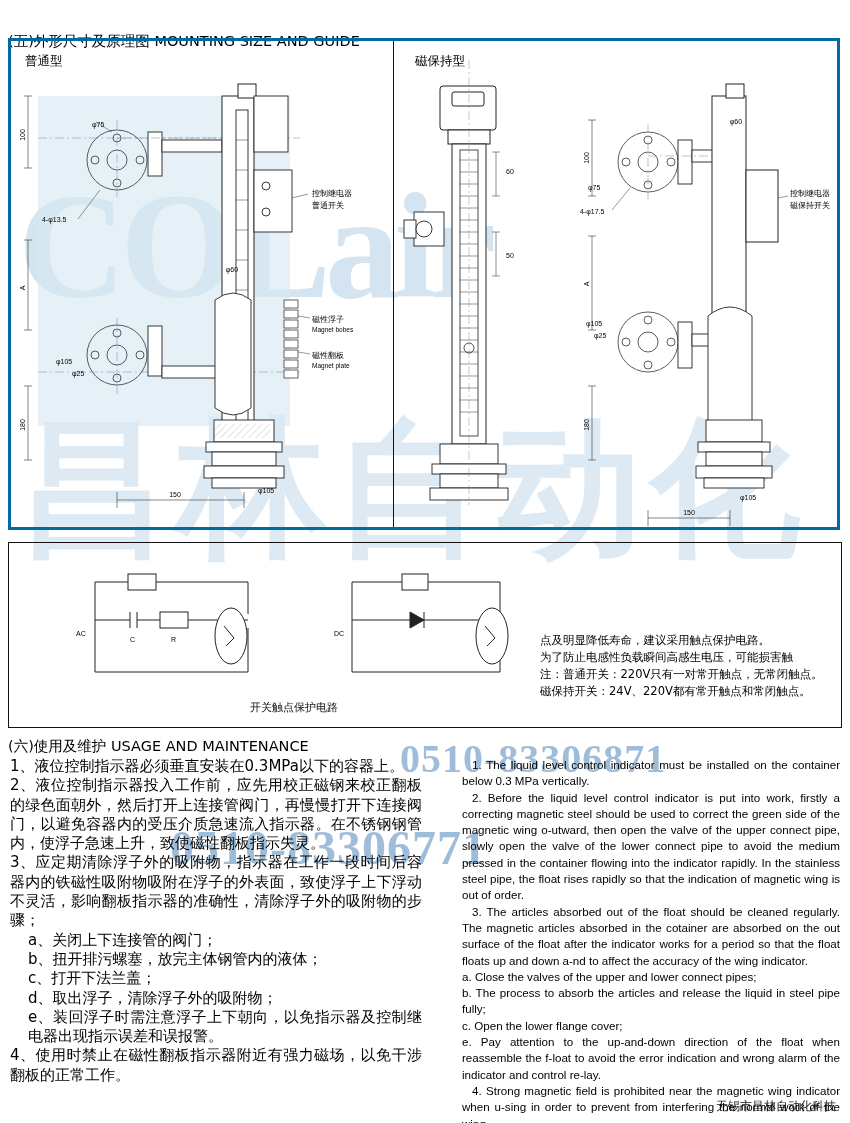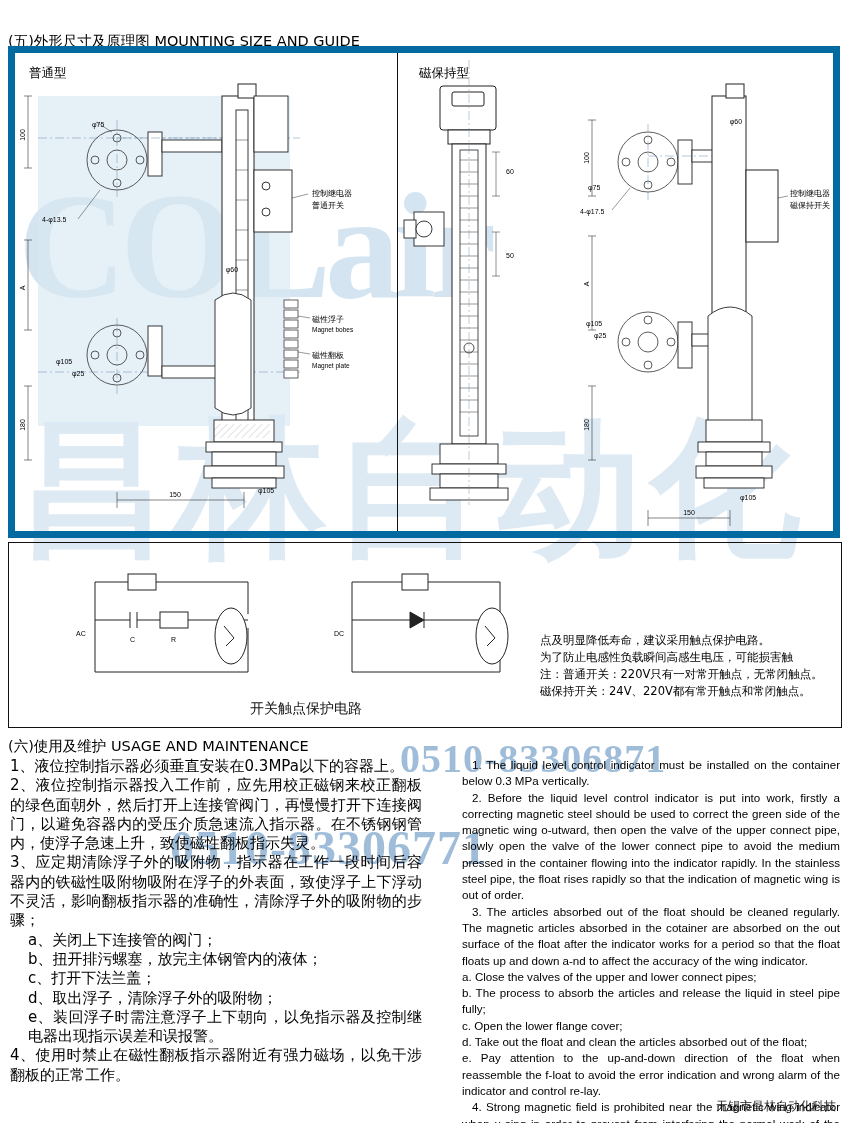--- a/index.html
+++ b/index.html
@@ -44,37 +44,37 @@
   .sec-head{
     position:absolute;left:8px;font-size:14.5px;color:#000;font-weight:normal;
     font-family:"DejaVu Sans","Liberation Sans",sans-serif;
   }
   #sec5-head{top:32px;}
   #sec6-head{top:737px;}
 
   
   .frame{
     position:absolute;left:8px;top:38px;width:832px;height:492px;
-    border:7px solid #0369a1;box-sizing:border-box;background:transparent;z-index:10;margin-top:8px;
+    border:3px solid #0369a1;box-sizing:border-box;background:transparent;z-index:10;
   }
   .frame .vdiv{position:absolute;left:382px;top:0;bottom:0;width:1px;background:#111;}
   .lbl-type{
     position:absolute;font-size:12.5px;color:#000;
     font-family:"DejaVu Sans","Liberation Sans",sans-serif;
   }
   #lbl-ordinary{left:14px;top:12px;}
   #lbl-magnetic{left:404px;top:12px;}
 
   
   .frame2{
     position:absolute;left:8px;top:542px;width:834px;height:186px;
     border:1px solid #111;box-sizing:border-box;z-index:10;
   }
   .cap-circuit{
-    position:absolute;left:250px;top:700px;font-size:14px;
+    position:absolute;left:250px;top:700px;font-size:11px;
     font-family:"DejaVu Sans","Liberation Sans",sans-serif;z-index:12;
   }
   .note-right{
     position:absolute;left:540px;top:632px;width:296px;z-index:12;
     font-size:11.5px;line-height:17px;
     font-family:"DejaVu Sans","Liberation Sans",sans-serif;color:#000;
   }
 
   
   .draw{position:absolute;left:0;top:0;width:850px;height:1123px;z-index:11;}
@@ -466,18 +466,17 @@
     <p class="ind1">4、使用时禁止在磁性翻板指示器附近有强力磁场，以免干涉翻板的正常工作。</p>
   </div>
 
   <div class="col col-en">
     <p class="en-ind">1. The liquid level control indicator must be installed on the container below 0.3 MPa vertically.</p>
     <p class="en-ind">2. Before the liquid level control indicator is put into work, firstly a correcting magnetic steel should be used to correct the green side of the magnetic wing o-utward, then open the valve of the upper connect pipe,  slowly open the valve of the lower connect pipe to avoid the medium pressed in the container flowing into the indicator rapidly. In the stainless steel pipe, the float rises rapidly so that the indication of magnetic wing is out of order.</p>
     <p class="en-ind">3. The articles absorbed out of the float should be cleaned regularly. The magnetic articles absorbed in the cotainer are absorbed on the out surface of the float after the indicator works for a period so that the float floats up and down a-nd to affect the accuracy of the wing indicator.</p>
     <p>a. Close the valves of the upper and lower connect pipes;</p>
     <p>b. The process to absorb the articles and release the liquid in steel pipe fully;</p>
     <p>c. Open the lower flange cover;</p>
-    <p>d. Take out the float and clean the articles absorbed out of the float;</p>
     <p>e. Pay attention to the up-and-down direction of the float when reassemble the f-loat to avoid the error indication and wrong alarm of the indicator and control re-lay.</p>
     <p class="en-ind">4. Strong magnetic field is prohibited near the magnetic wing indicator when u-sing in order to prevent from interfering the normal work of the wing.</p>
   </div>
 
 </div>
 
 </body></html>

